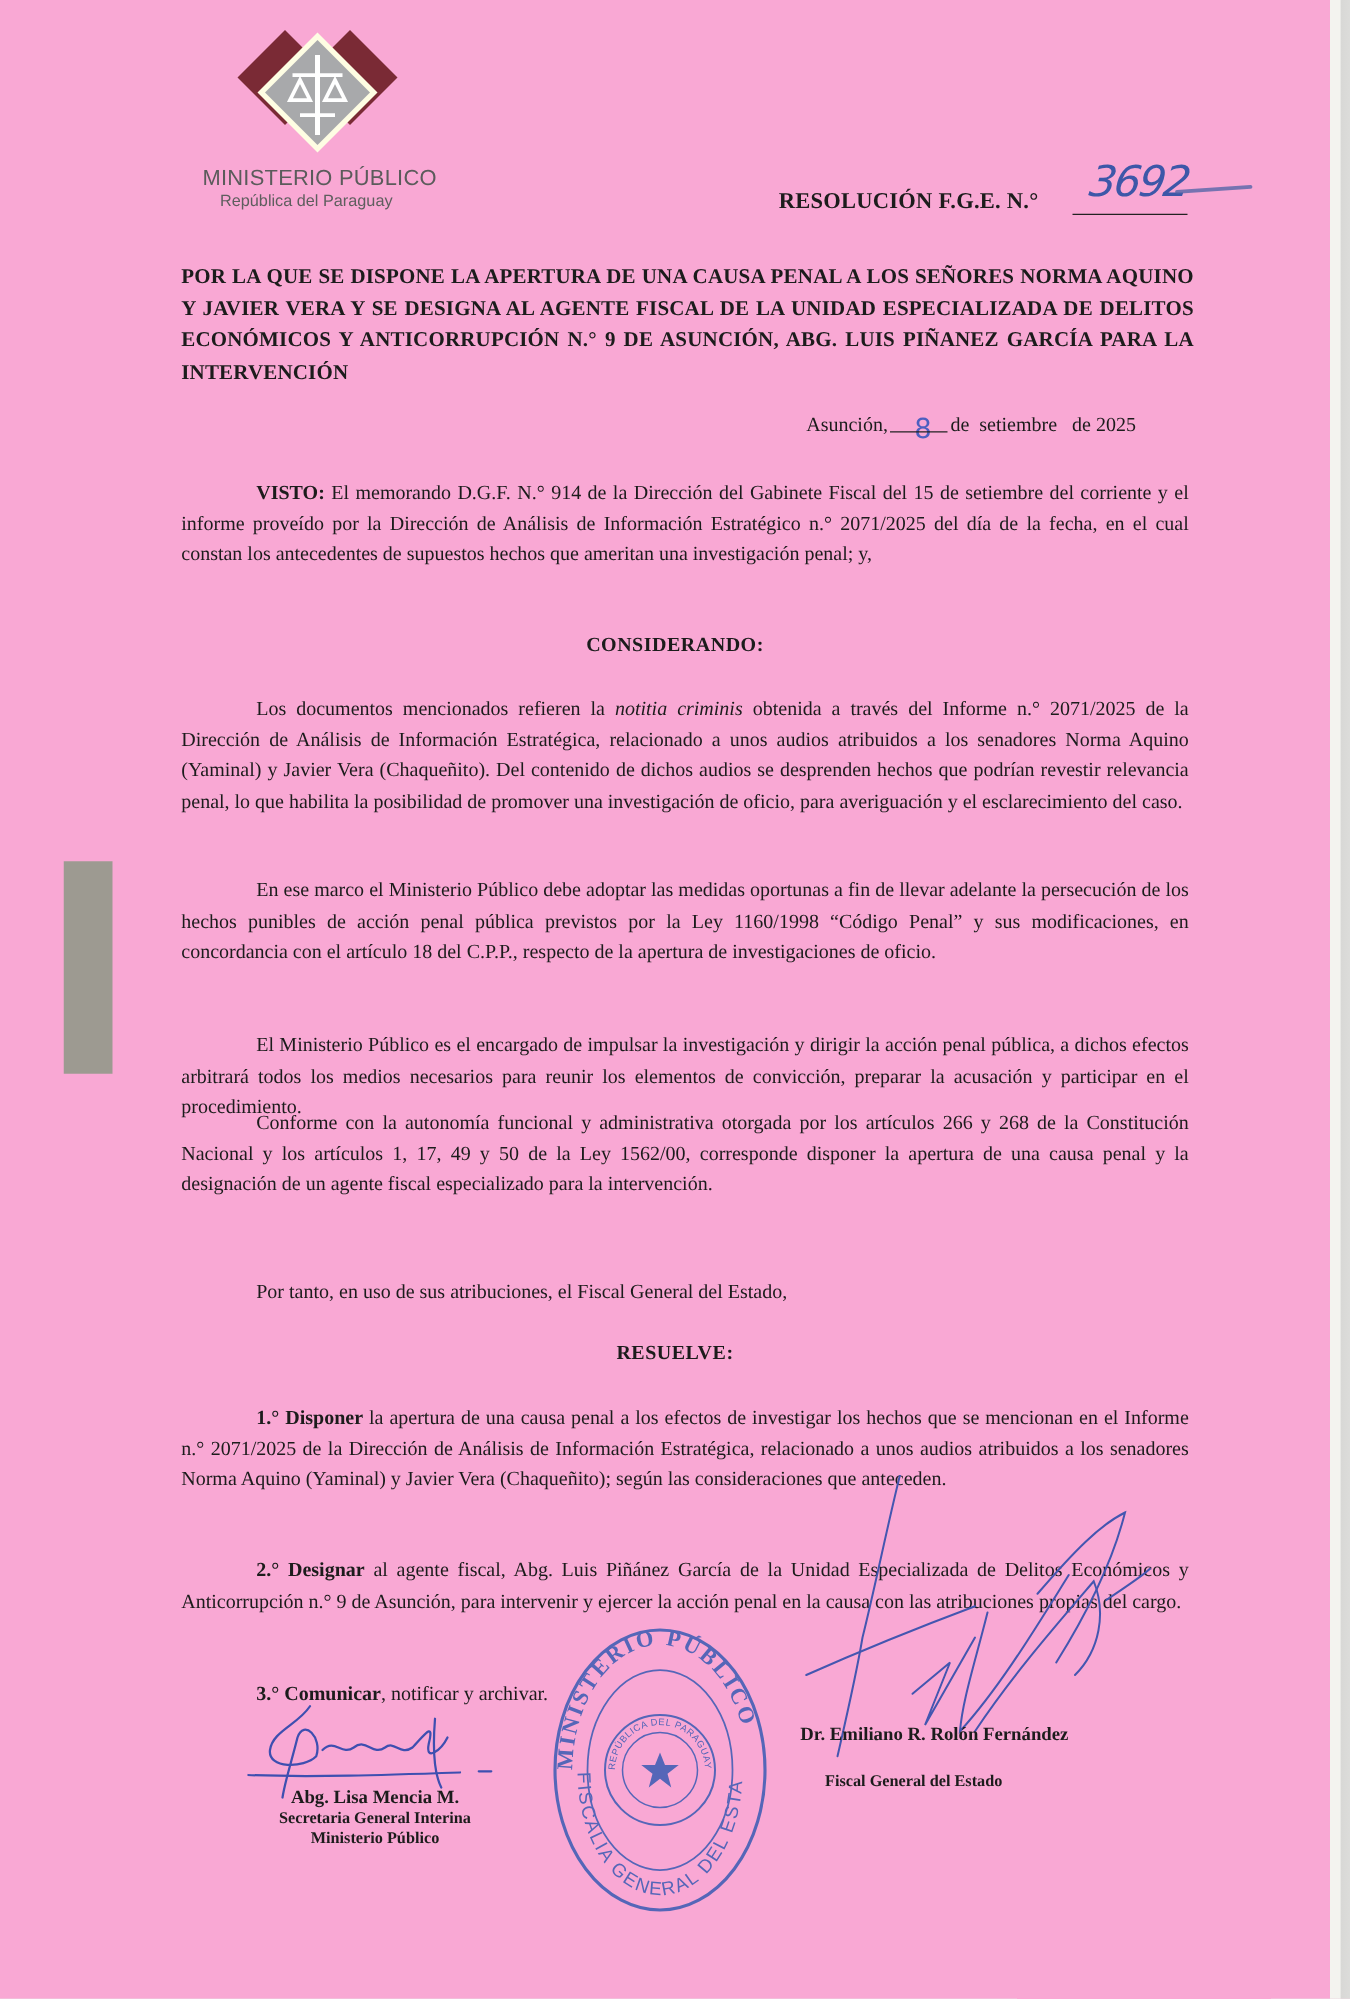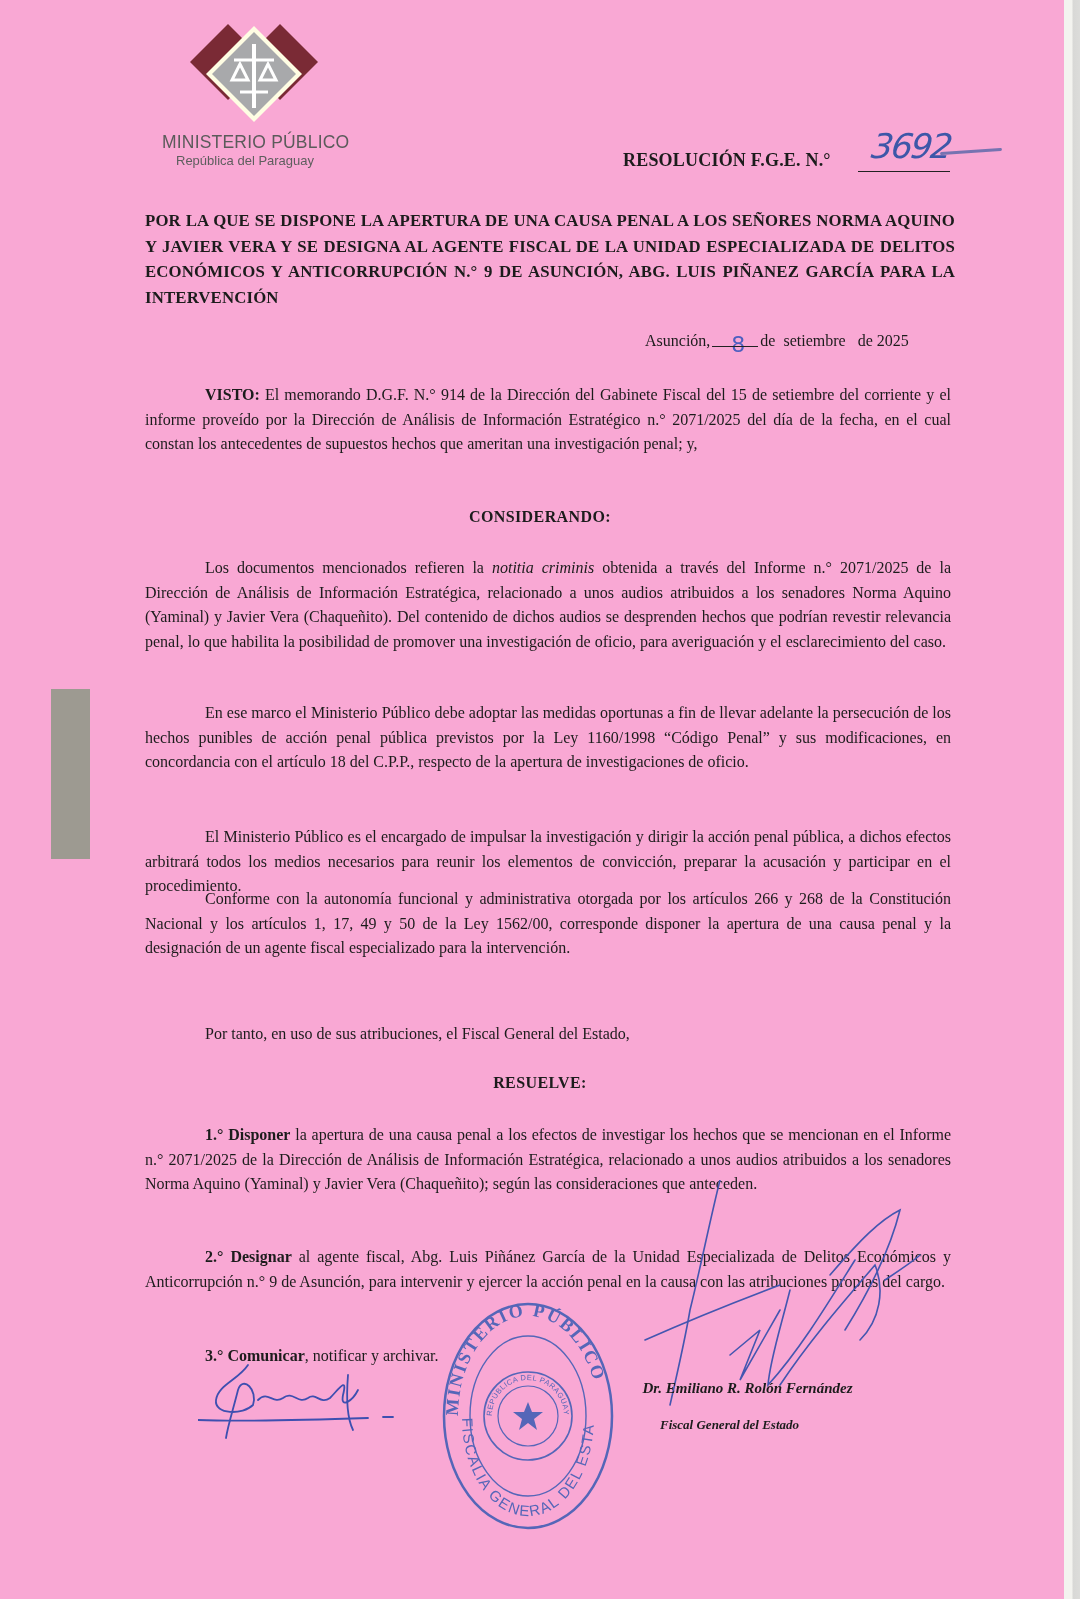--- a/index.html
+++ b/index.html
@@ -168,20 +168,25 @@
   <svg class="sig-left" width="200" height="80" viewBox="0 0 200 80">
     <g fill="none" stroke="#3e4fb0" stroke-width="1.8" stroke-linecap="round">
       <path d="M50,5 C40,20 20,25 18,40 C16,55 45,55 55,45 C60,30 45,15 40,30 C35,50 30,65 28,78"></path>
       <path d="M60,40 C70,30 75,45 85,38 C95,30 100,45 110,38 C118,32 122,45 132,38 C140,30 150,15 145,35 C142,50 155,40 160,30"></path>
       <path d="M0,60 C50,62 110,60 170,58"></path>
       <path d="M150,15 C148,40 150,60 155,70"></path>
       <path d="M185,57 L195,57"></path>
     </g>
   </svg>
 
+  <div class="sign-block" style="left:210px; top:1430px; width:180px;">
+    <div class="name">Abg. Lisa Mencia M.</div>
+    <div>Secretaria General Interina</div>
+    <div>Ministerio Público</div>
+  </div>
 
-  <div class="sign-block" style="left:630px; top:1380px; width:235px;font-style:italic;">
+  <div class="sign-block" style="left:630px; top:1380px; width:235px;">
     <div class="name">Dr. Emiliano R. Rolón Fernández</div>
     <div style="text-align:left; padding-left:30px;margin-top:21px;">Fiscal General del Estado</div>
   </div>
 </div>
 
 <div class="gutter"></div>
 
 </body></html>

